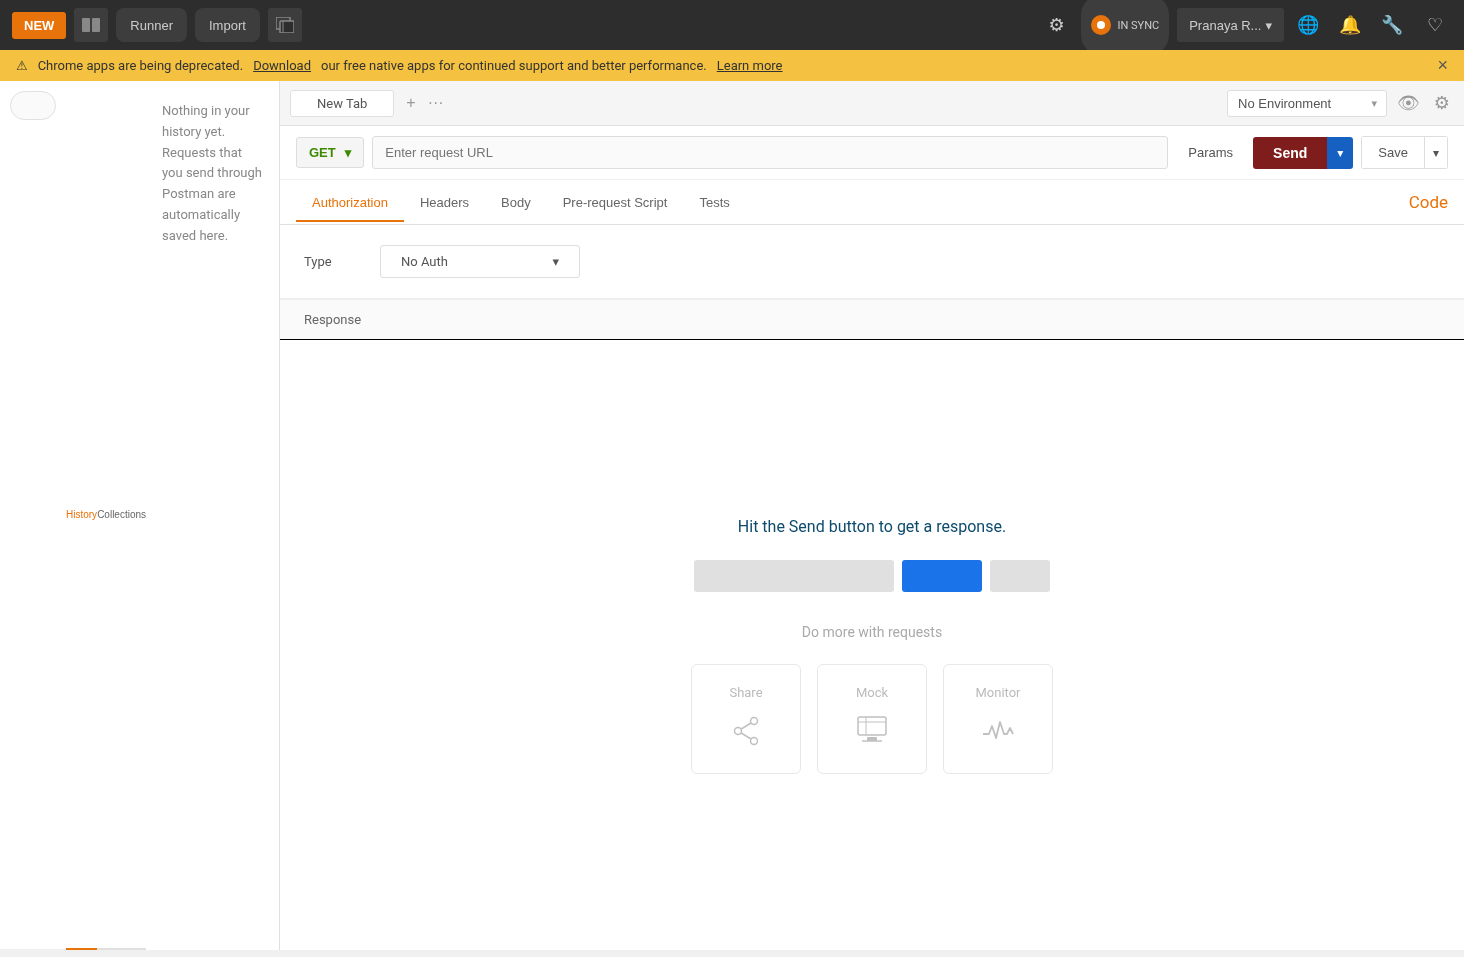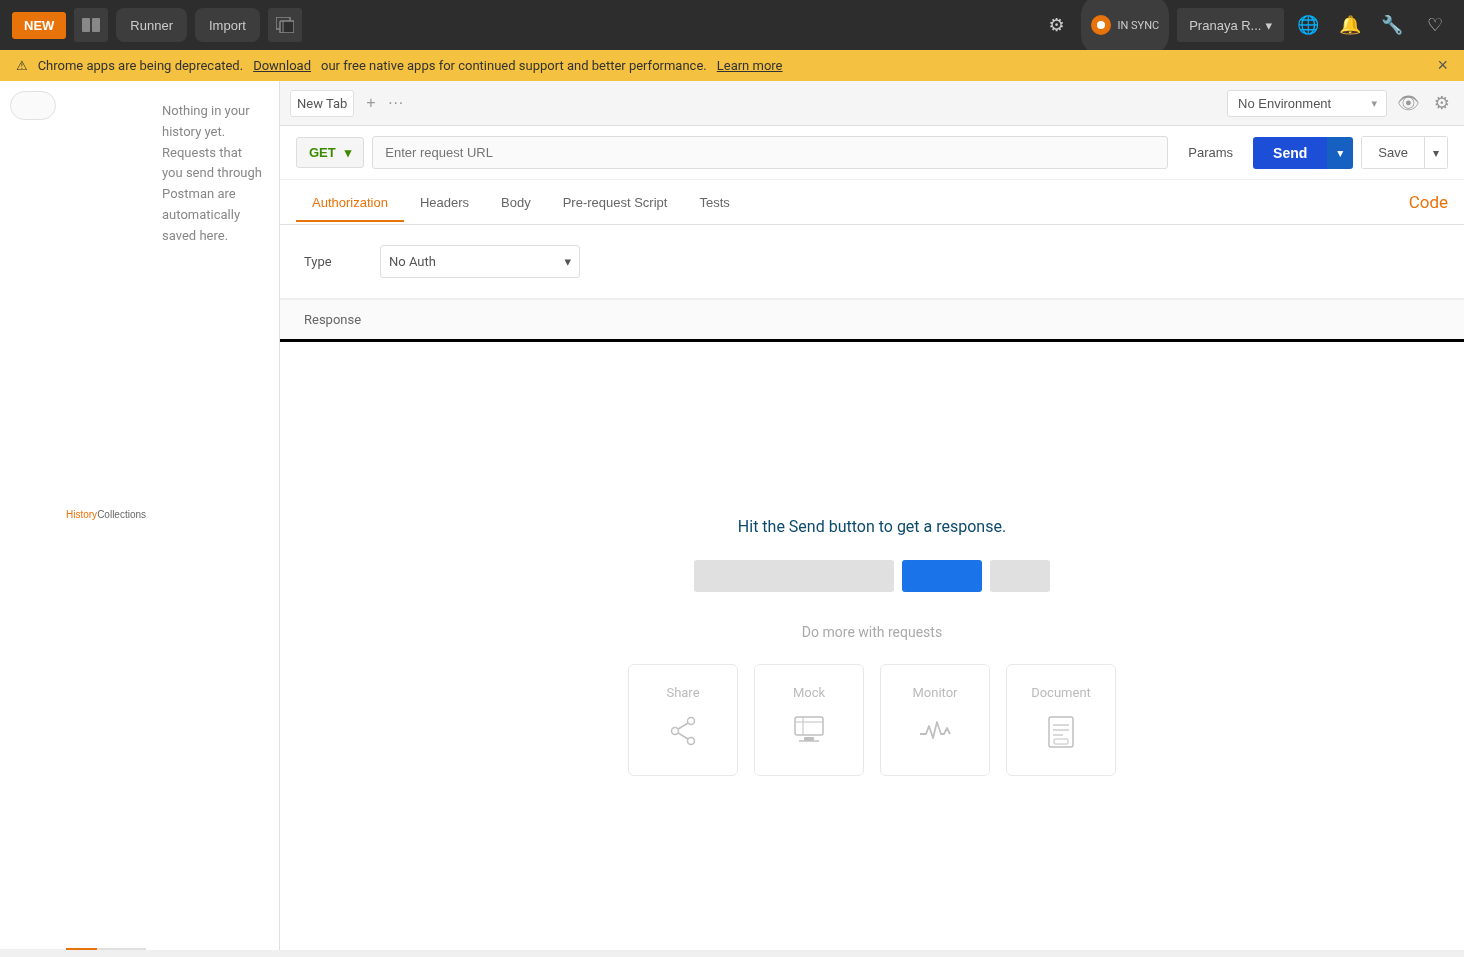--- a/index.html
+++ b/index.html
@@ -91,21 +91,21 @@
     
     .request-panel { flex: 1; display: flex; flex-direction: column; background: #fff; overflow: hidden; }
 
     
     .tab-bar {
       display: flex; align-items: center; background: #f5f5f5; border-bottom: 1px solid #e0e0e0;
       padding: 0 10px; height: 45px; gap: 8px;
     }
     .request-tab {
       display: flex; align-items: center; background: #fff; border: 1px solid #e0e0e0; border-radius: 3px;
-      padding: 5px 6px; font-size: 13px; color: #555; cursor: pointer; gap: 8px;
+      padding: 5px 26px; font-size: 13px; color: #555; cursor: pointer; gap: 8px;
     }
     .tab-actions { display: flex; gap: 4px; }
     .tab-action-btn {
       background: none; border: none; color: #999; cursor: pointer; font-size: 16px; padding: 0 4px;
     }
     .env-selector {
       margin-left: auto; display: flex; align-items: center; gap: 6px;
     }
     .env-dropdown {
       border: 1px solid #ddd; border-radius: 3px; padding: 5px 10px; font-size: 13px; color: #555;
@@ -125,21 +125,21 @@
     }
     .url-input {
       flex: 1; border: 1px solid #ddd; border-radius: 3px; padding: 8px 12px;
       font-size: 13px; color: #999; outline: none; background: #fafafa;
     }
     .params-btn {
       background: none; border: none; color: #555; font-size: 13px; cursor: pointer; padding: 7px 12px;
     }
     .send-btn-group { display: flex; border-radius: 3px; overflow: hidden; }
     .send-btn {
-      background: #1d4ed8; color: #fff; border: none; padding: 8px 20px; font-size: 14px;
+      background: #7f1d1d; color: #fff; border: none; padding: 8px 20px; font-size: 14px;
       font-weight: 600; cursor: pointer;
     }
     .send-chevron {
       background: #1560c0; color: #fff; border: none; padding: 8px 10px; font-size: 12px; cursor: pointer;
     }
     .save-btn-group { display: flex; border-radius: 3px; overflow: hidden; }
     .save-btn {
       background: #fff; border: 1px solid #ddd; color: #555; padding: 8px 16px;
       font-size: 13px; cursor: pointer;
     }
@@ -161,27 +161,27 @@
       content: ''; position: absolute; bottom: 0; left: 0; right: 0; height: 2px; background: #e8730a;
     }
     .req-tab-right { margin-left: auto; color: #e8730a; font-size: 17px; cursor: pointer; padding: 12px 0; }
 
     
     .auth-section { padding: 20px 24px; }
     .auth-row { display: flex; align-items: center; gap: 16px; }
     .auth-label { font-size: 13px; color: #555; width: 60px; }
     .auth-dropdown {
       display: flex; align-items: center; justify-content: space-between;
-      border: 1px solid #ddd; border-radius: 3px; padding: 8px 8px;
+      border: 1px solid #ddd; border-radius: 3px; padding: 8px 20px;
       font-size: 13px; color: #555; background: #fff; cursor: pointer; width: 200px;
     }
 
     
     .response-bar {
-      padding: 12px 24px; border-top: 1px solid #eee; border-bottom: 3px solid #000000;
+      padding: 12px 24px; border-top: 1px solid #eee; border-bottom: 1px solid #000000;
       font-size: 13px; color: #666; background: #fafafa;
     }
     .response-content {
       flex: 1; display: flex; flex-direction: column; align-items: center; justify-content: center;
       padding: 40px 20px; background: #fff;
     }
     .response-empty-text {
       font-size: 16px; color: #0c4a6e; margin-bottom: 24px;
     }
     .mock-bar {
@@ -366,29 +366,17 @@
           </span>
         </div>
         <div class="action-card">
           <span class="action-card-label">Monitor</span>
           <span class="action-card-icon">
             <svg width="32" height="24" viewBox="0 0 32 24" fill="none">
               <polyline points="1,16 7,16 10,8 14,20 18,4 22,16 25,16 28,10 31,16" stroke="#c0c0c0" stroke-width="1.8" fill="none" stroke-linejoin="round"></polyline>
             </svg>
           </span>
         </div>
-        <div class="action-card">
-          <span class="action-card-label">Document</span>
-          <span class="action-card-icon">
-            <svg width="26" height="32" viewBox="0 0 26 32" fill="none">
-              <rect x="1" y="1" width="24" height="30" rx="2" stroke="#c0c0c0" stroke-width="1.5" fill="none"></rect>
-              <line x1="5" y1="9" x2="21" y2="9" stroke="#c0c0c0" stroke-width="1.2"></line>
-              <line x1="5" y1="14" x2="21" y2="14" stroke="#c0c0c0" stroke-width="1.2"></line>
-              <line x1="5" y1="19" x2="15" y2="19" stroke="#c0c0c0" stroke-width="1.2"></line>
-              <rect x="6" y="23" width="14" height="5" rx="1" stroke="#c0c0c0" stroke-width="1" fill="none"></rect>
-            </svg>
-          </span>
-        </div>
       </div>
     </div>
 
   </main>
 </div>
 
 </body></html>

